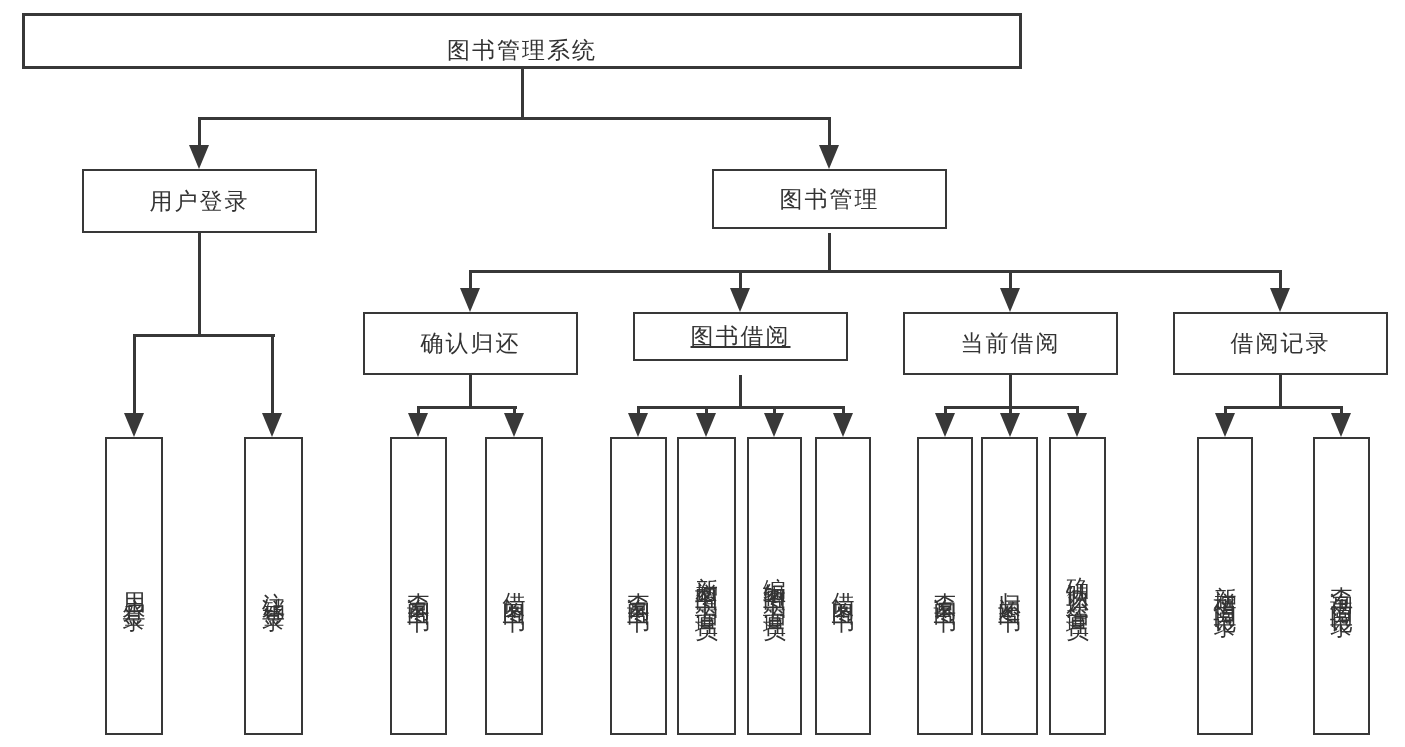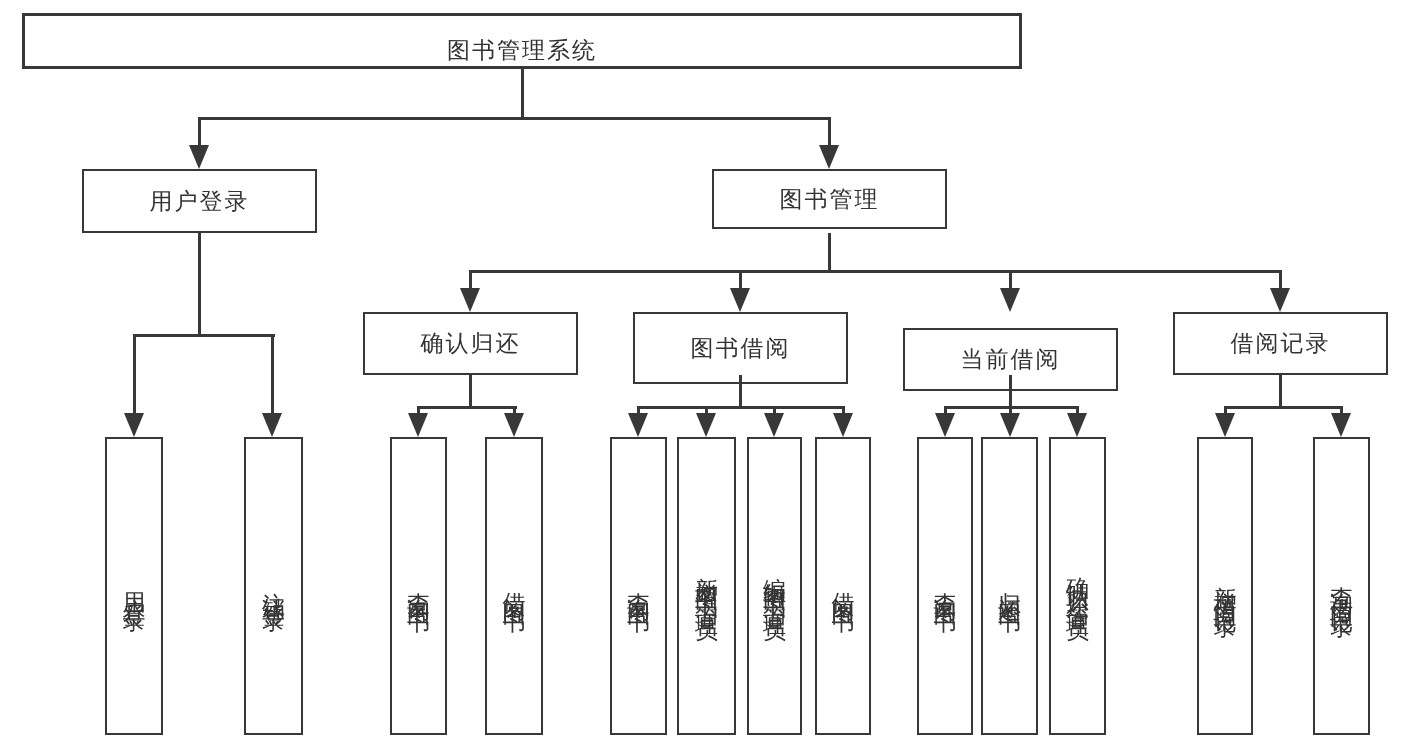--- a/index.html
+++ b/index.html
@@ -70,24 +70,24 @@
   <div class="node hnode" style="left:82px; top:169px; width:235px; height:64px;">
     <span>用户登录</span>
   </div>
   <div class="node hnode" style="left:712px; top:169px; width:235px; height:60px;">
     <span>图书管理</span>
   </div>
 
   <div class="node hnode" style="left:363px; top:312px; width:215px; height:63px;">
     <span>确认归还</span>
   </div>
-  <div class="node hnode" style="left:633px; top:312px; width:215px; height:72px;">
+  <div class="node hnode" style="left:633px; top:312px; width:215px; height:49px;text-decoration:underline;">
     <span>图书借阅</span>
   </div>
-  <div class="node hnode" style="left:903px; top:328px; width:215px; height:63px;">
+  <div class="node hnode" style="left:903px; top:312px; width:215px; height:63px;">
     <span>当前借阅</span>
   </div>
   <div class="node hnode" style="left:1173px; top:312px; width:215px; height:63px;">
     <span>借阅记录</span>
   </div>
 
   <div class="node leaf" style="left:105px; top:437px; width:58px; height:298px;">
     <span>用户登录</span>
   </div>
   <div class="node leaf" style="left:244px; top:437px; width:59px; height:298px;">

